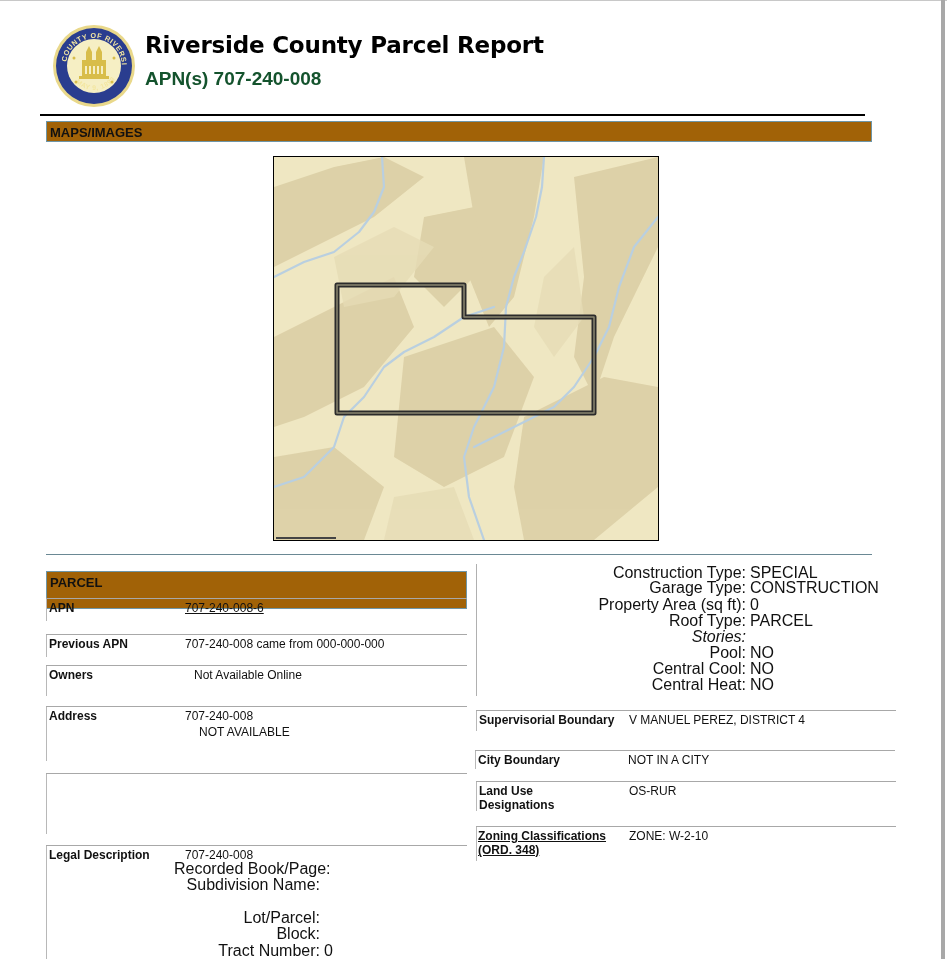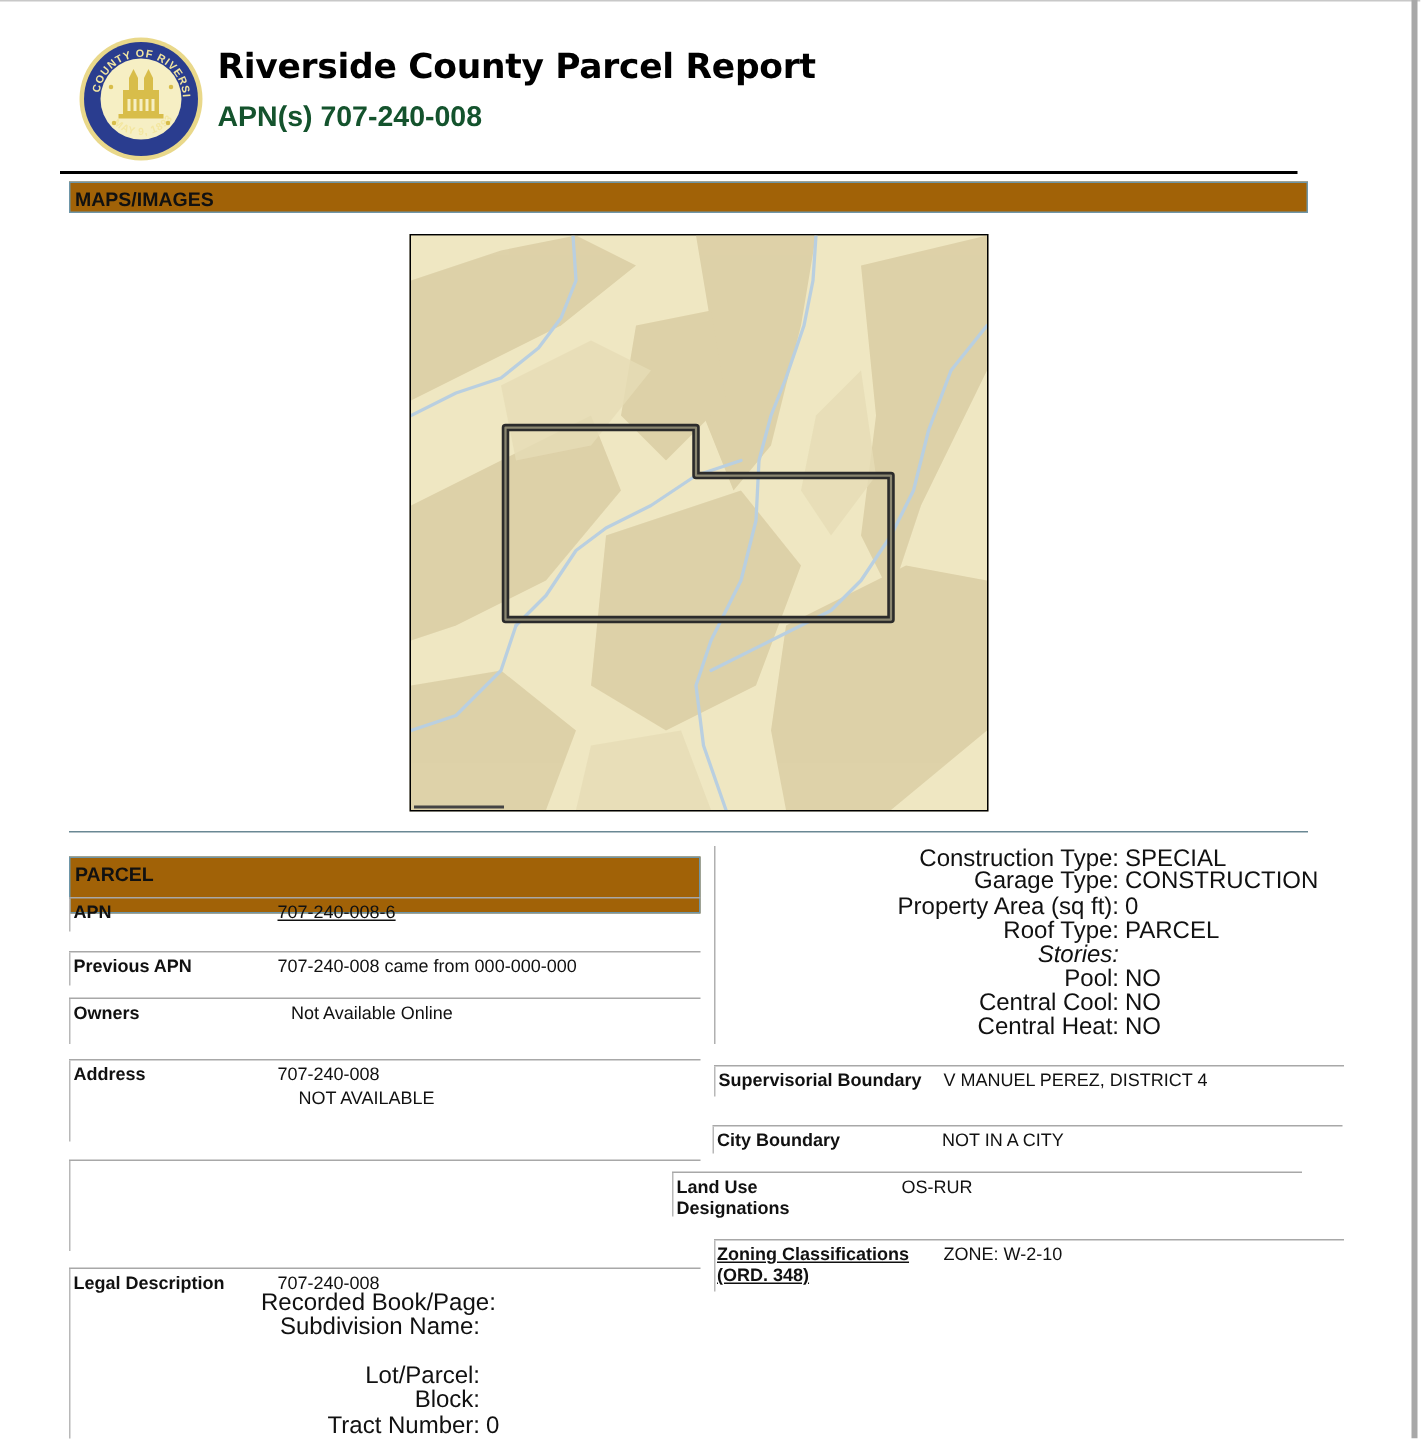--- a/index.html
+++ b/index.html
@@ -208,21 +208,21 @@
   <span class="label">Supervisorial Boundary</span>
   <span class="value" style="left:153px;">V MANUEL PEREZ, DISTRICT 4</span>
 </div>
 
 <div class="row" style="left:475px; top:750px; width:420px; height:20px;">
   <div class="lborder" style="height:18px;"></div>
   <span class="label">City Boundary</span>
   <span class="value" style="left:153px;">NOT IN A CITY</span>
 </div>
 
-<div class="row" style="left:448px; top:781px; width:420px; height:59px;">
+<div class="row" style="left:476px; top:781px; width:420px; height:59px;">
   <div class="lborder" style="height:29px;"></div>
   <span class="label">Land Use</span>
   <span class="label" style="top:16px;">Designations</span>
   <span class="value" style="left:153px;">OS-RUR</span>
 </div>
 
 <div class="row" style="left:476px; top:826px; width:420px; height:40px;">
   <div class="lborder" style="height:34px;"></div>
   <a class="label link-blue" href="#" style="left:2px;">Zoning Classifications</a>
   <a class="label link-blue" href="#" style="left:2px; top:16px;">(ORD. 348)</a>

